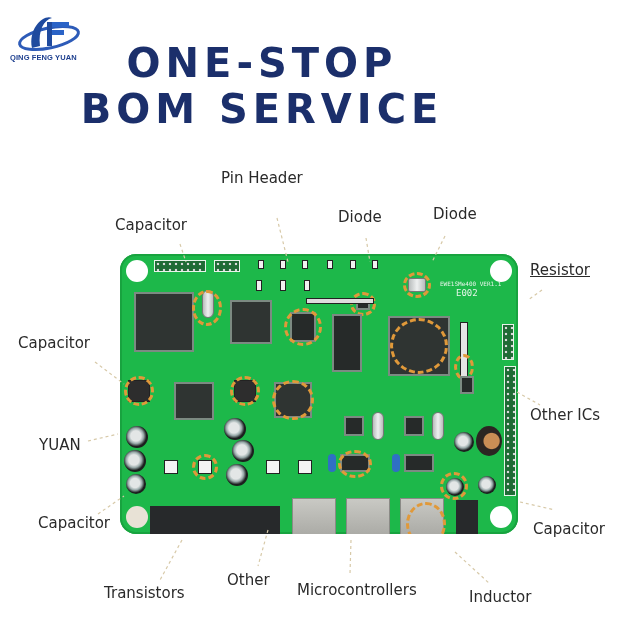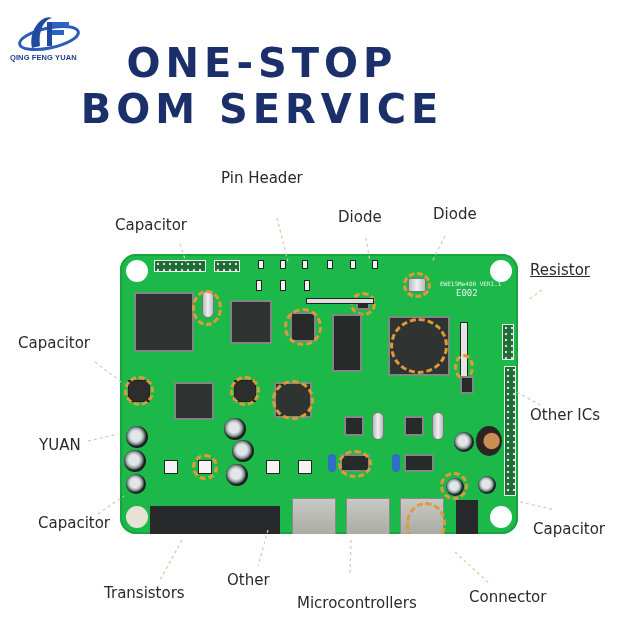--- a/index.html
+++ b/index.html
@@ -179,14 +179,14 @@
 <div class="abs label" style="left:338px;top:208px;">Diode</div>
 <div class="abs label" style="left:433px;top:205px;">Diode</div>
 <div class="abs label" style="left:530px;top:261px;text-decoration:underline;">Resistor</div>
 <div class="abs label" style="left:18px;top:334px;">Capacitor</div>
 <div class="abs label" style="left:530px;top:406px;">Other ICs</div>
 <div class="abs label" style="left:39px;top:436px;">YUAN</div>
 <div class="abs label" style="left:38px;top:514px;">Capacitor</div>
 <div class="abs label" style="left:533px;top:520px;">Capacitor</div>
 <div class="abs label" style="left:104px;top:584px;">Transistors</div>
 <div class="abs label" style="left:227px;top:571px;">Other</div>
-<div class="abs label" style="left:297px;top:594px;text-align:center;">Microcontrollers</div>
-<div class="abs label" style="left:469px;top:588px;">Connector</div>
+<div class="abs label" style="left:297px;top:581px;text-align:center;">Microcontrollers</div>
+<div class="abs label" style="left:469px;top:588px;">Inductor</div>
 
 </body></html>

